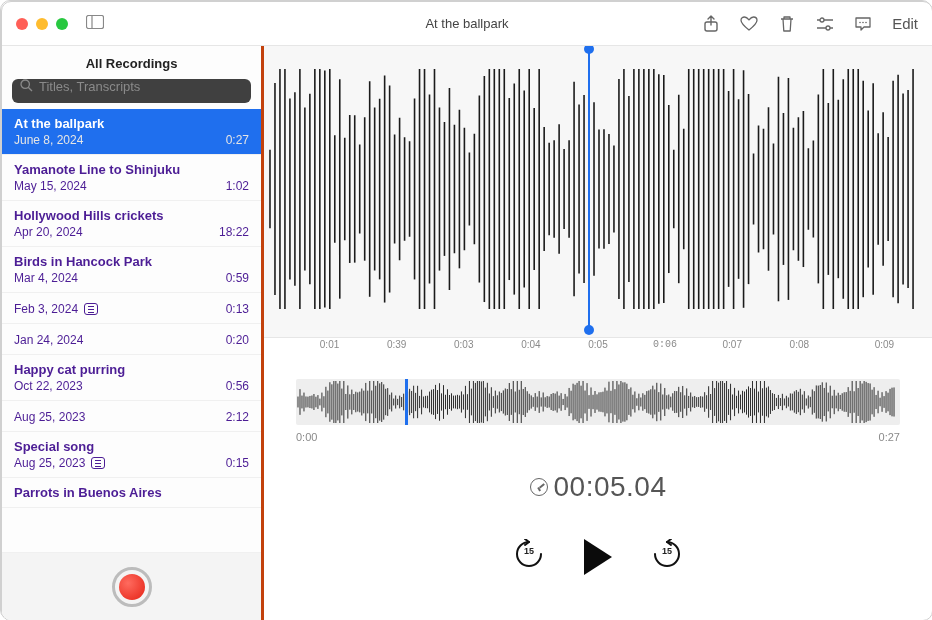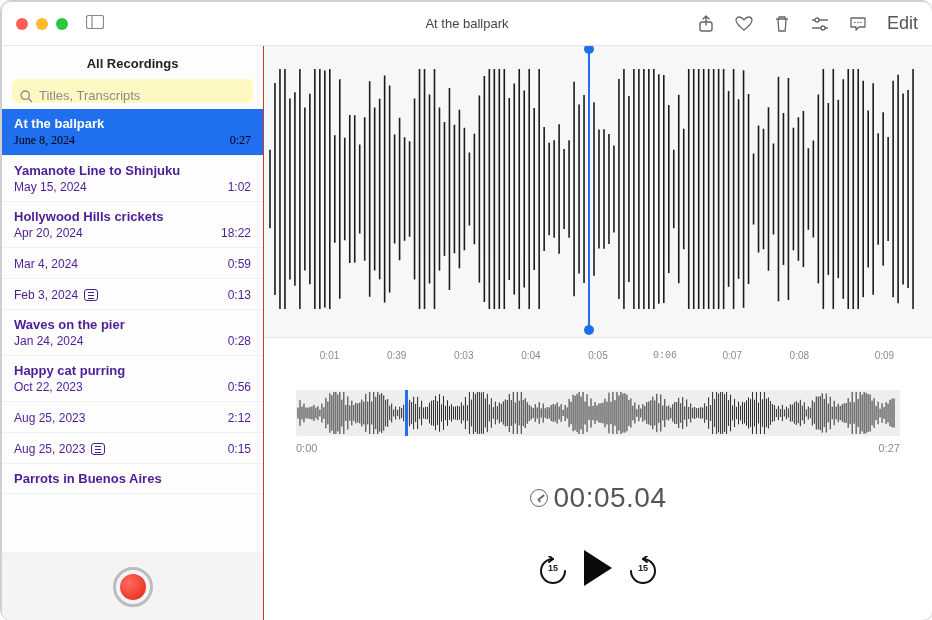--- a/index.html
+++ b/index.html
@@ -5,59 +5,59 @@
   * { box-sizing: border-box; margin: 0; padding: 0; }
   html, body { width: 932px; height: 620px; font-family: -apple-system, "Helvetica Neue", Arial, sans-serif; background:#fff; overflow:hidden; border-radius:10px; border:1px solid #d0d0d0;}
   .titlebar { height:44px; display:flex; align-items:center; padding:0 14px; border-bottom:1px solid #e6e6e6; position:relative;}
   .traffic { display:flex; gap:8px; }
   .traffic span { width:12px; height:12px; border-radius:50%; display:block;}
   .red{background:#ff5f57;} .yellow{background:#febc2e;} .green{background:#28c840;}
   .sidebar-toggle { margin-left:18px; color:#777; }
   .window-title { position:absolute; left:50%; transform:translateX(-50%); font-size:13px; color:#444; }
   .toolbar-right { margin-left:auto; display:flex; align-items:center; gap:20px; color:#666; }
   .toolbar-right .iconbtn { width:18px; height:18px; display:flex; align-items:center; justify-content:center; }
-  .edit-btn { font-size:18px; color:#555; }
+  .edit-btn { font-size:15px; color:#555; }
   .mainrow { display:flex; height:calc(100% - 44px); }
-  .sidebar { width:262px; border-right:1px solid #c2410c; display:flex; flex-direction:column; background:#fdfdfd;}
+  .sidebar { width:262px; border-right:3px solid #c2410c; display:flex; flex-direction:column; background:#fdfdfd;}
   .sidebar-header { text-align:center; font-weight:600; font-size:13px; padding:10px 0 8px; color:#222;}
   .search { margin:0 10px 6px; }
-  .search-inner { background:#fef9c3; border-radius:6px; height:24px; display:flex; align-items:flex-end; padding:0 8px; color:#8a8a8a; font-size:13px; gap:6px;}
+  .search-inner { background:#404040; border-radius:6px; height:24px; display:flex; align-items:flex-start; padding:0 8px; color:#8a8a8a; font-size:13px; gap:6px;}
   .list { flex:1; overflow:hidden; }
   .item { padding:7px 12px 7px 12px; border-bottom:1px solid #f0f0f0; position:relative; }
   .item.selected { background:#1f6fee; color:#fff; }
   .item .title { font-size:13px; font-weight:600; color:#4c1d95;}
   .item.selected .title { color:#fff; }
   .item .sub { display:flex; justify-content:space-between; font-size:12px; color:#4c1d95; margin-top:2px; align-items:center;}
-  .item.selected .sub { color:#000000;font-family:Liberation Serif, serif; }
+  .item.selected .sub { color:#e5e5e5; }
   .item .sub .meta-left { display:flex; align-items:center; gap:6px;}
   .badge-transcript { width:14px; height:12px; border:1px solid currentColor; border-radius:3px; display:inline-block; position:relative;}
   .badge-transcript::after{ content:""; position:absolute; left:3px; top:2px; right:3px; height:1px; background:currentColor; box-shadow:0 3px 0 currentColor, 0 6px 0 currentColor;}
   .record-row { height:68px; display:flex; align-items:center; justify-content:center; border-top:1px solid #f0f0f0; background:#f4f4f4;}
   .record-btn { width:40px; height:40px; border-radius:50%; border:3px solid #bcbcbc; display:flex; align-items:center; justify-content:center;}
   .record-btn .dot{ width:26px; height:26px; border-radius:50%; background:radial-gradient(circle at 35% 35%, #ff6b5f, #e52215);}
   .detail { flex:1; display:flex; flex-direction:column; padding:0; }
   .wave-main { height:292px; position:relative; background:#f7f7f7; border-bottom:1px solid #e6e6e6; overflow:hidden;}
   .wave-main svg { position:absolute; left:0; top:20px; width:100%; height:246px;}
   .playhead { position:absolute; top:2px; bottom:6px; width:2px; background:#1f6fee; }
   .playhead::before, .playhead::after { content:""; position:absolute; left:-4px; width:10px; height:10px; border-radius:50%; background:#1f6fee;}
   .playhead::before{ top:-4px;} .playhead::after{ bottom:-4px;}
-  .timeline { height:22px; position:relative; font-size:10px; color:#8a8a8a; margin:12px 32px 0;}
+  .timeline { height:22px; position:relative; font-size:10px; color:#8a8a8a; margin:1px 32px 0;}
   .timeline .tick { position:absolute; transform:translateX(-50%);}
   .overview { position:relative; height:46px; margin:18px 32px 0; background:#eeeeee; border-radius:2px; overflow:hidden;}
   .overview svg { position:absolute; left:0; top:0; width:100%; height:100%;}
   .overview .cursor { position:absolute; top:-3px; bottom:-3px; width:3px; background:#1f6fee; border-radius:2px;}
   .overview-labels { display:flex; justify-content:space-between; font-size:11px; color:#8a8a8a; margin:6px 32px 0;}
   .bigtime { display:flex; flex-direction:column; align-items:center; margin-top:28px; }
   .bigtime .clockline { display:flex; align-items:center; gap:6px;}
   .bigtime .clock-icon { width:18px; height:18px; border:1.5px solid #666; border-radius:50%; position:relative;}
   .bigtime .clock-icon::before, .bigtime .clock-icon::after{ content:""; position:absolute; background:#666; left:50%; top:50%; transform-origin:left top;}
   .bigtime .clock-icon::before{ width:6px; height:1.5px; transform:rotate(-40deg);}
   .bigtime .clock-icon::after{ width:4px; height:1.5px; transform:rotate(60deg);}
   .bigtime .time { font-size:28px; color:#555; font-variant-numeric:tabular-nums; letter-spacing:0.5px;}
-  .controls { display:flex; align-items:flex-end; justify-content:center; gap:16px; margin-top:36px;}
+  .controls { display:flex; align-items:flex-start; justify-content:center; gap:40px; margin-top:36px;}
   .skip { width:30px; height:30px; position:relative; }
   .skip svg{width:100%;height:100%;}
   .skip .num { position:absolute; left:0; right:0; top:7px; text-align:center; font-size:9px; color:#222; font-weight:600;}
   .play { width:0; height:0; border-left:28px solid #0b0b0b; border-top:18px solid transparent; border-bottom:18px solid transparent;}
 </style>
 </head>
 <body>
 
 <div class="titlebar">
   <div class="traffic">
@@ -143,63 +143,64 @@
         <div class="item">
           <div class="title">Hollywood Hills crickets</div>
           <div class="sub">
             <span class="meta-left">
               <span>Apr 20, 2024</span>
             </span>
             <span>18:22</span>
           </div>
         </div>
         <div class="item">
+          <div class="title">Birds in Hancock Park</div>
           <div class="sub">
             <span class="meta-left">
               <span>Mar 4, 2024</span>
             </span>
             <span>0:59</span>
           </div>
         </div>
         <div class="item">
           <div class="sub">
             <span class="meta-left">
               <span>Feb 3, 2024</span>
               <span class="badge-transcript"></span>
             </span>
             <span>0:13</span>
           </div>
         </div>
         <div class="item">
-          <div class="title">Waves on the pier</div>
           <div class="sub">
             <span class="meta-left">
               <span>Jan 24, 2024</span>
             </span>
-            <span>0:28</span>
+            <span>0:20</span>
           </div>
         </div>
         <div class="item">
           <div class="title">Happy cat purring</div>
           <div class="sub">
             <span class="meta-left">
               <span>Oct 22, 2023</span>
             </span>
             <span>0:56</span>
           </div>
         </div>
         <div class="item">
           <div class="sub">
             <span class="meta-left">
               <span>Aug 25, 2023</span>
             </span>
             <span>2:12</span>
           </div>
         </div>
         <div class="item">
+          <div class="title">Special song</div>
           <div class="sub">
             <span class="meta-left">
               <span>Aug 25, 2023</span>
               <span class="badge-transcript"></span>
             </span>
             <span>0:15</span>
           </div>
         </div>
         <div class="item">
           <div class="title">Parrots in Buenos Aires</div>

